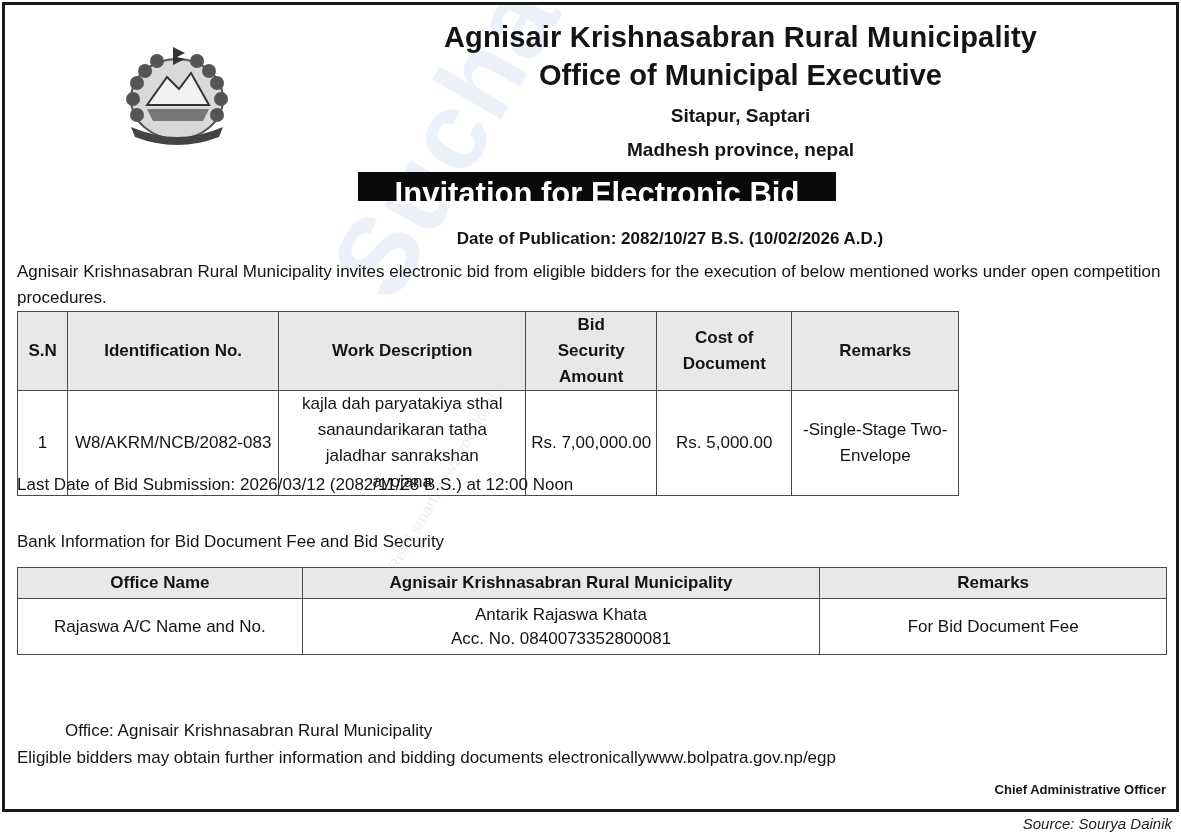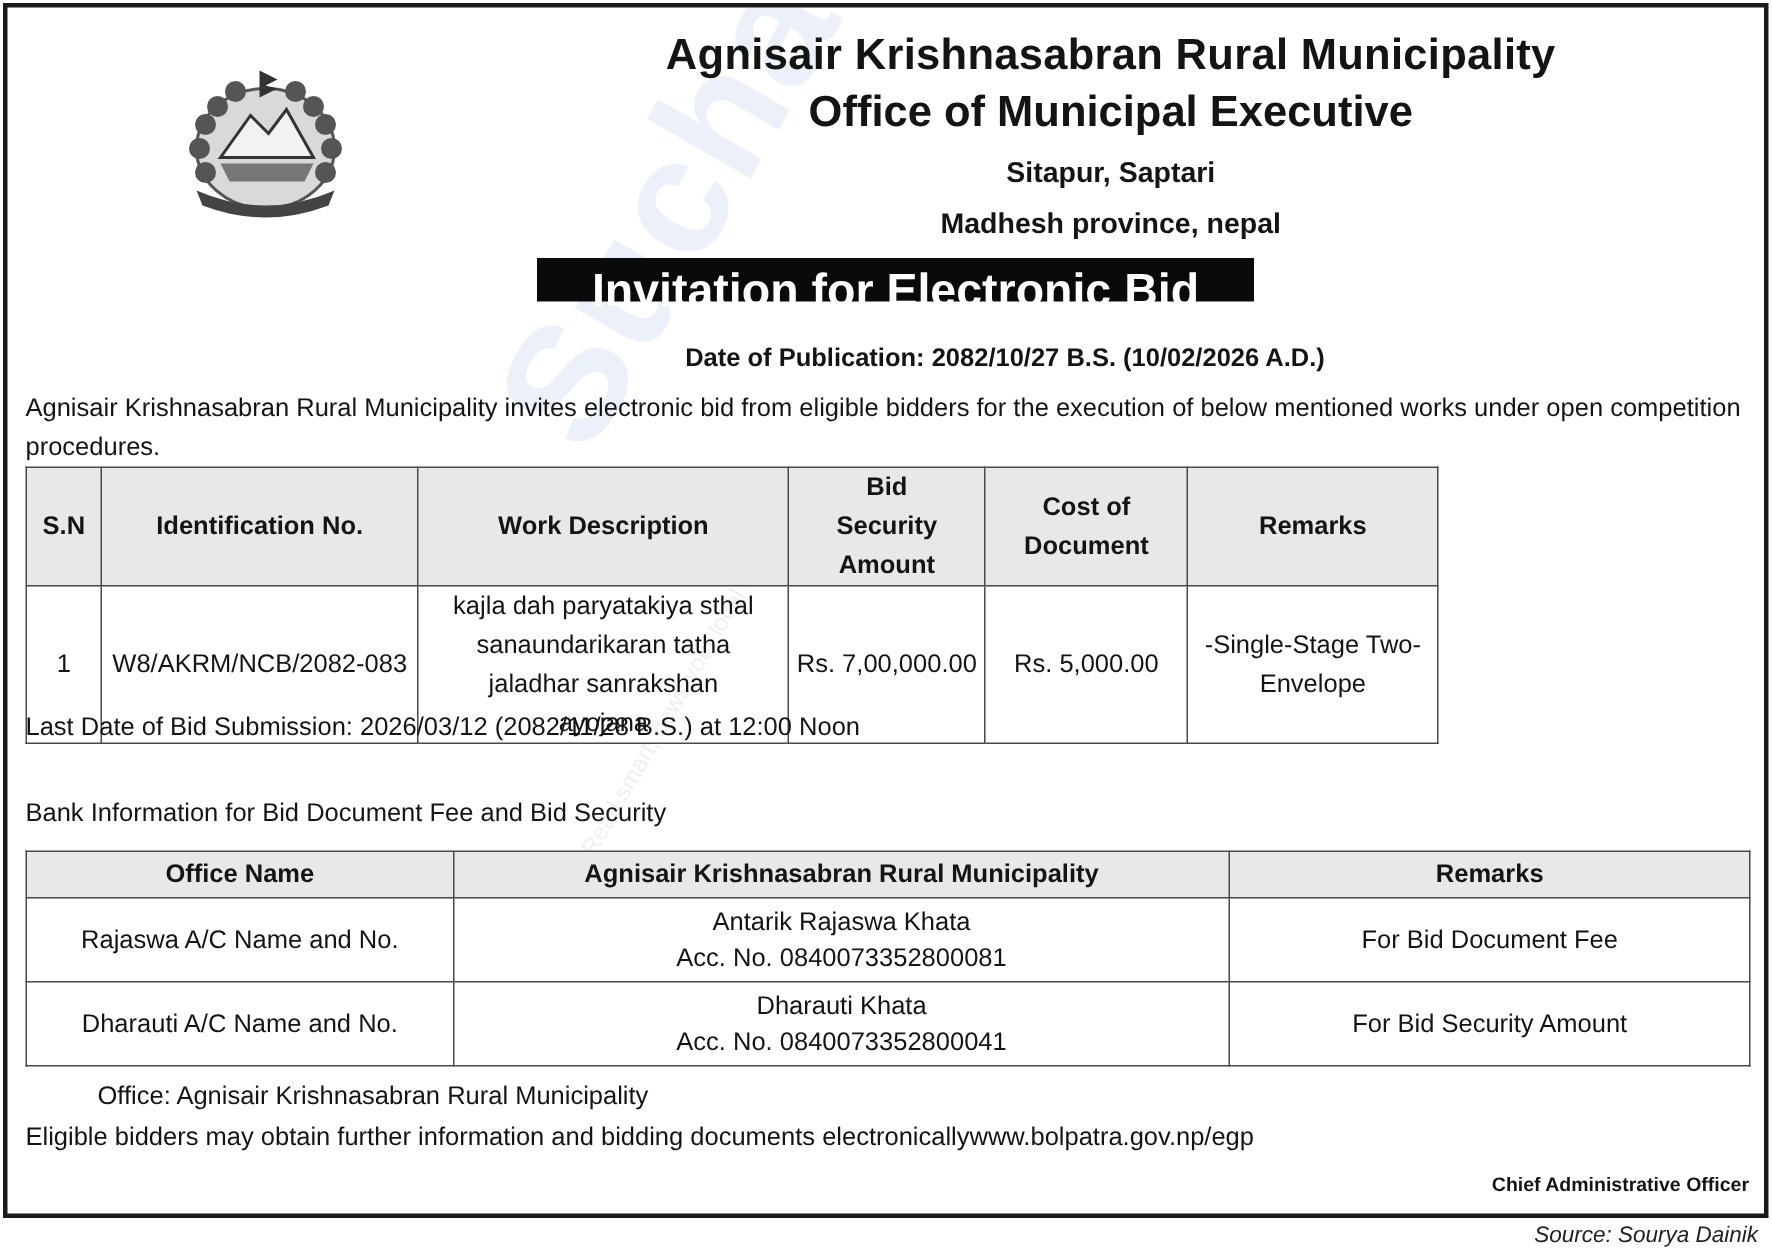--- a/index.html
+++ b/index.html
@@ -147,28 +147,20 @@
     </thead>
     <tbody>
       <tr>
         <td>Rajaswa A/C Name and No.</td>
         <td>
           <div>Antarik Rajaswa Khata</div>
           <div>Acc. No. 0840073352800081</div>
         </td>
         <td>For Bid Document Fee</td>
       </tr>
-      <tr>
-        <td>Dharauti A/C Name and No.</td>
-        <td>
-          <div>Dharauti Khata</div>
-          <div>Acc. No. 0840073352800041</div>
-        </td>
-        <td>For Bid Security Amount</td>
-      </tr>
     </tbody>
   </table>
 
   <div class="f1">Office: Agnisair Krishnasabran Rural Municipality</div>
   <div class="f2">Eligible bidders may obtain further information and bidding documents electronicallywww.bolpatra.gov.np/egp</div>
   <div class="sign">Chief Administrative Officer</div>
 </div>
 
 <div class="source">Source: Sourya Dainik</div>
 

